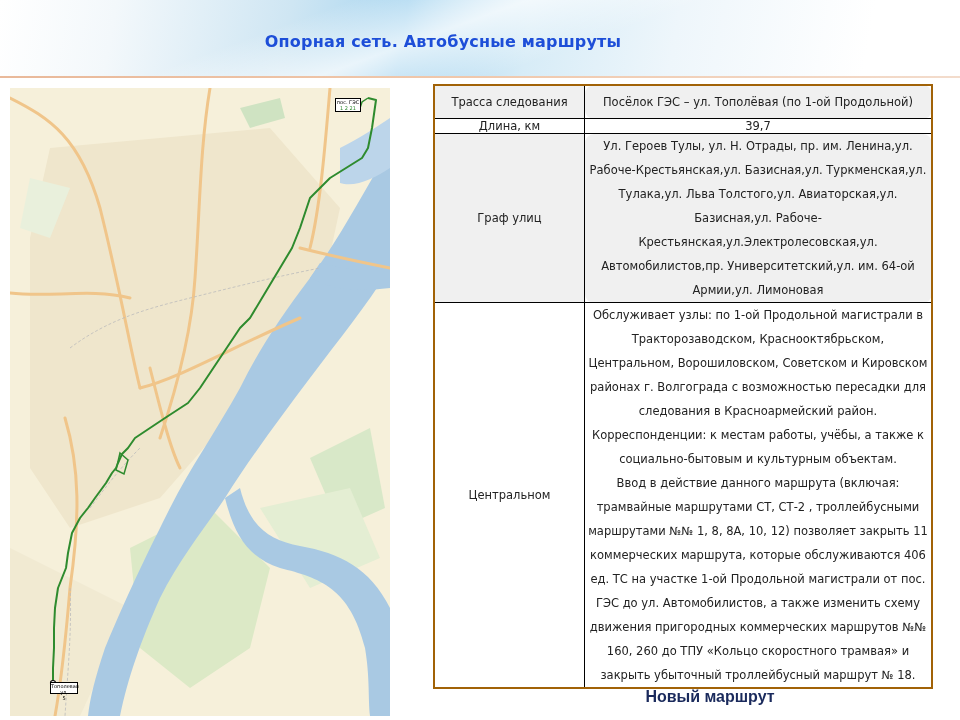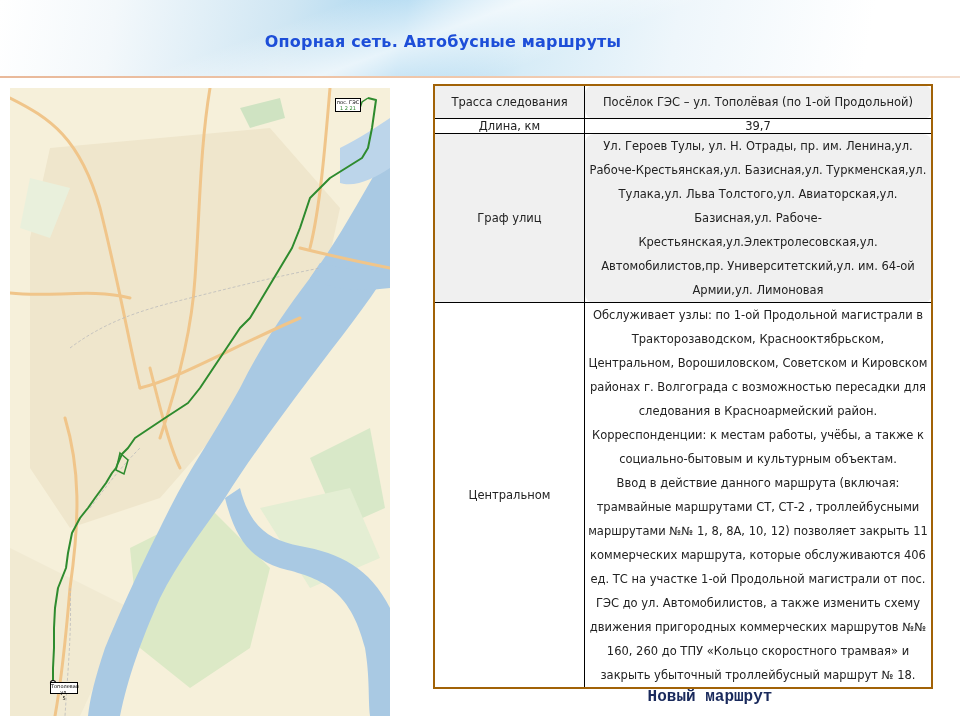--- a/index.html
+++ b/index.html
@@ -47,21 +47,21 @@
   table.route td.v { text-align:center;border-radius:9px; }
   table.route tr.shade td { background:#f0f0f0; }
   table.route tr.white td { background:#ffffff; }
   .r-head td { height:32px; line-height:16px; }
   .r-small td { height:14px; line-height:14px; }
   .r-graf td { height:112px; line-height:24px; }
   .r-obos td { height:372px; line-height:24px; }
   .caption {
     position:absolute; left:560px; width:300px; top:688px; text-align:center;
     font-weight:bold; font-size:16px; color:#1a2a5c;
-    font-family:Liberation Mono, monospace;
+    font-family:Liberation Sans, sans-serif;
   }
 </style>
 </head>
 <body>
 
 <div class="header-bg"></div>
 <div class="header-rule"></div>
 <div class="title">Опорная сеть. Автобусные маршруты</div>
 
 <div class="map">

